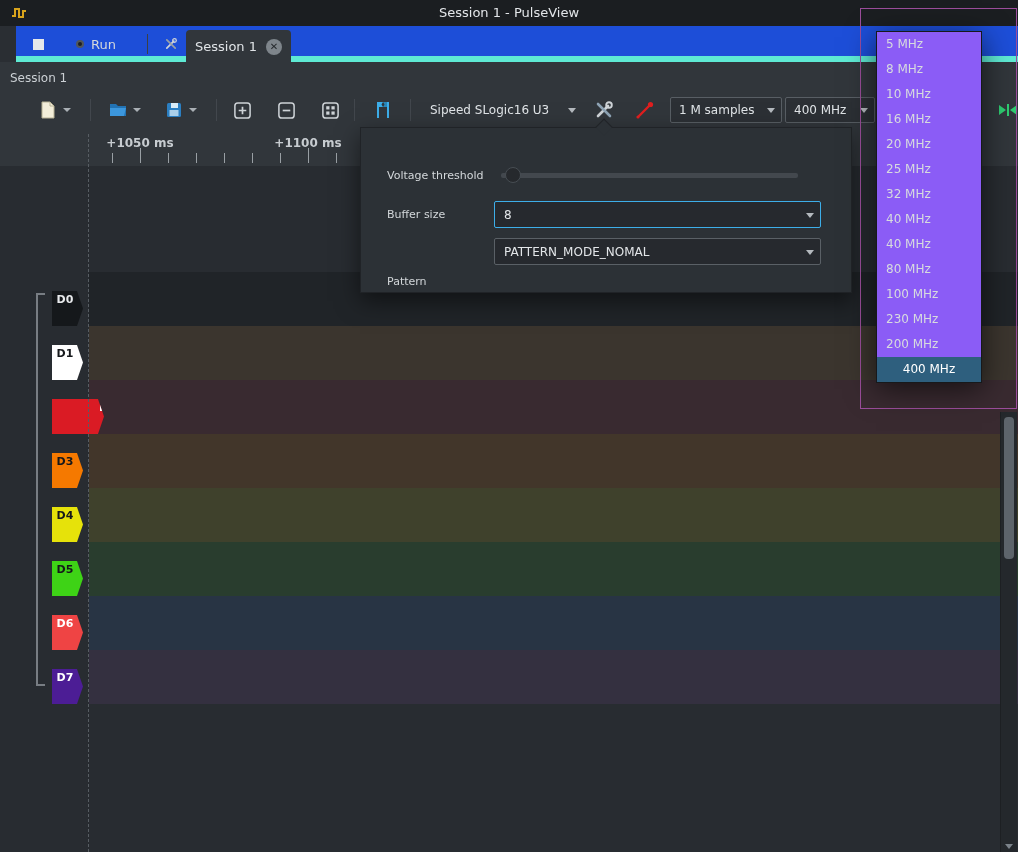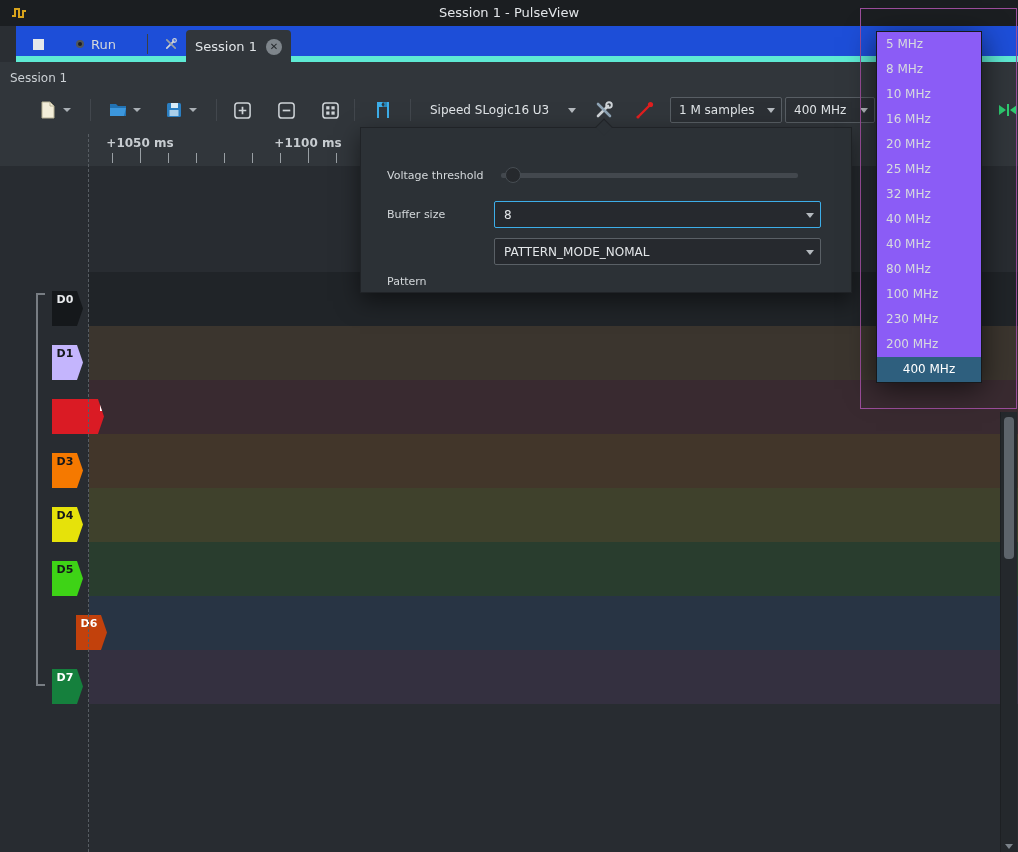--- a/index.html
+++ b/index.html
@@ -253,27 +253,27 @@
           <div class="band" style="top: 214px; background: rgba(218, 27, 36, 0.1);"></div>
           <div class="band" style="top: 268px; background: rgba(245, 121, 0, 0.13);"></div>
           <div class="band" style="top: 322px; background: rgba(230, 226, 10, 0.12);"></div>
           <div class="band" style="top: 376px; background: rgba(62, 211, 22, 0.1);"></div>
           <div class="band" style="top: 430px; background: rgba(46, 107, 204, 0.13);"></div>
           <div class="band" style="top: 484px; background: rgba(142, 79, 168, 0.13);"></div>
         </div>
       <div class="bracket"></div>
       <div id="tags">
           <div class="chtag" style="top: 125px; background: rgb(21, 24, 27); color: rgb(232, 234, 236);">D0</div>
-          <div class="chtag" style="top: 179px; background: #c4b5fd; color: rgb(21, 24, 27);">D1</div>
+          <div class="chtag" style="top: 179px; background: #ffffff; color: rgb(21, 24, 27);">D1</div>
           <div class="chtag" style="top: 233px; background: rgb(218, 27, 36); color: rgb(255, 255, 255); padding-left: 47px;">D2</div>
           <div class="chtag" style="top: 287px; background: rgb(245, 121, 0); color: rgb(21, 24, 27);">D3</div>
           <div class="chtag" style="top: 341px; background: rgb(230, 226, 10); color: rgb(21, 24, 27);">D4</div>
           <div class="chtag" style="top: 395px; background: rgb(62, 211, 22); color: rgb(21, 24, 27);">D5</div>
-          <div class="chtag" style="top: 449px; background: #c2410c; color: rgb(255, 255, 255); margin-left: 24px;">D6</div>
-          <div class="chtag" style="top: 503px; background: #15803d; color: rgb(255, 255, 255);">D7</div>
+          <div class="chtag" style="top: 449px; background: #ef4444; color: rgb(255, 255, 255);">D6</div>
+          <div class="chtag" style="top: 503px; background: #4c1d95; color: rgb(255, 255, 255);">D7</div>
         </div>
     </div>
 
     <div class="dashline"></div>
   </div>
 
   <div class="vscroll">
     <div class="vthumb"></div>
     <div class="vdown"></div>
   </div>

